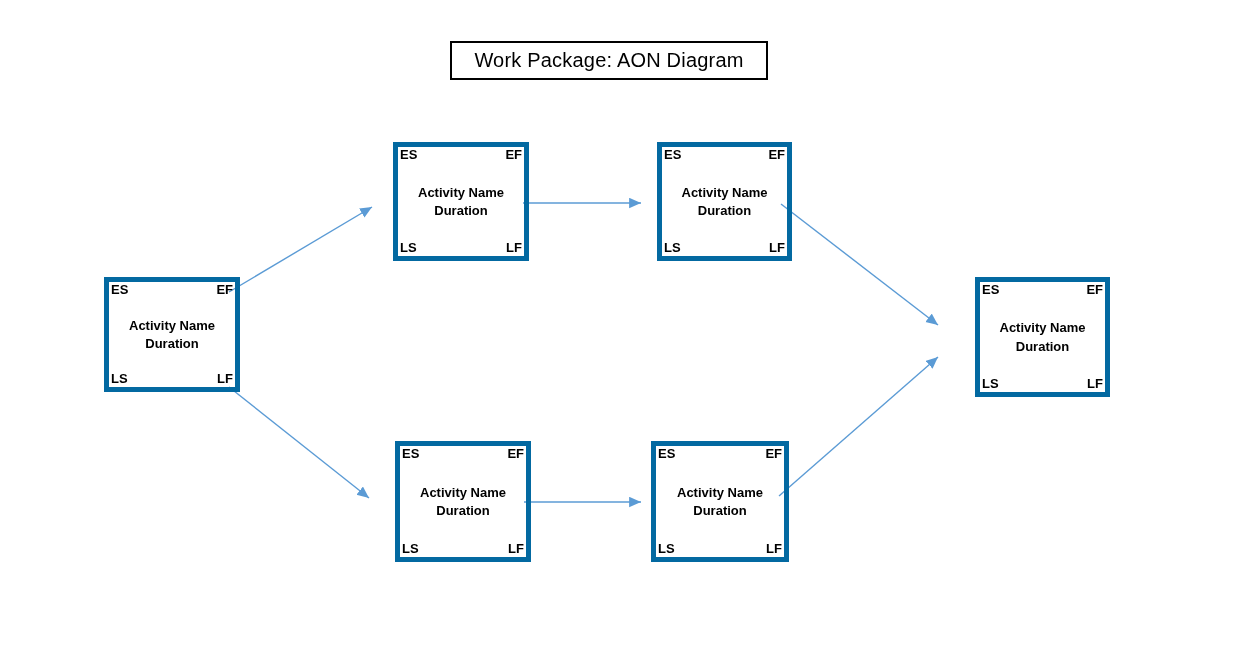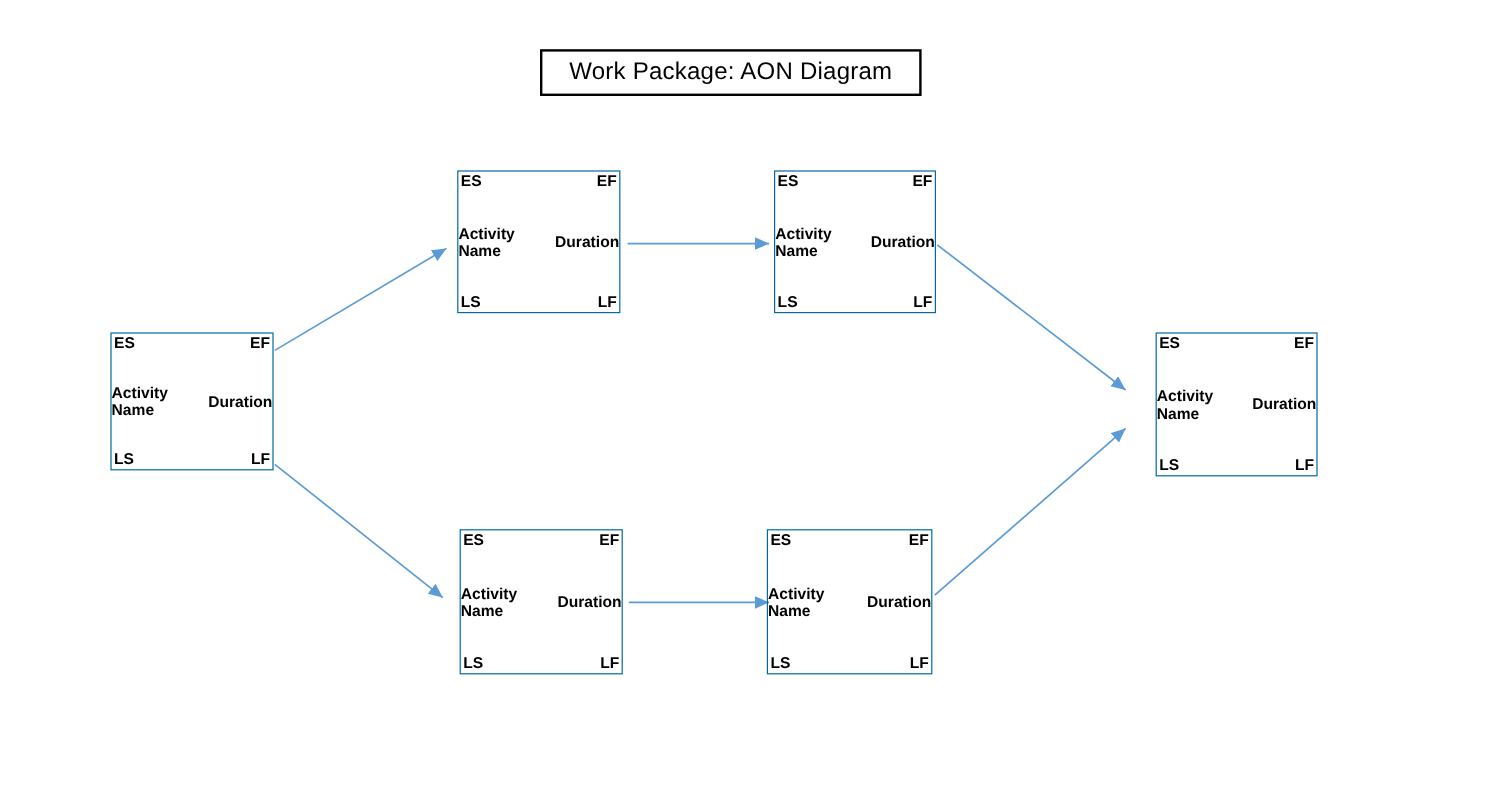--- a/index.html
+++ b/index.html
@@ -20,39 +20,40 @@
     box-sizing: border-box;
     display: flex;
     align-items: center;
     justify-content: center;
     font-size: 20px;
     font-weight: 400;
     letter-spacing: 0.2px;
   }
   .aon-box {
     position: absolute;
-    border: 1px solid #0369a1;
+    border: 5px solid #0369a1;
     box-sizing: border-box;
     display: flex;
     flex-direction: column;
     justify-content: space-between;
     font-size: 13px;
     font-weight: bold;
     padding: 1px 0 0 0;
+    margin-left: 12px;
   }
   .corner-row {
     display: flex;
     justify-content: space-between;
     padding: 0 2px;
     line-height: 1.15;
   }
   .center-block {
     flex: 1;
     display: flex;
-    flex-direction: row;
+    flex-direction: column;
     align-items: center;
     justify-content: center;
     gap: 4px;
     line-height: 1.1;
   }
   .node-start   { left: 92px;  top: 277px; width: 136px; height: 115px; }
   .node-upper-1 { left: 381px; top: 142px; width: 136px; height: 119px; }
   .node-upper-2 { left: 645px; top: 142px; width: 135px; height: 119px; }
   .node-lower-1 { left: 383px; top: 441px; width: 136px; height: 121px; }
   .node-lower-2 { left: 639px; top: 441px; width: 138px; height: 121px; }

